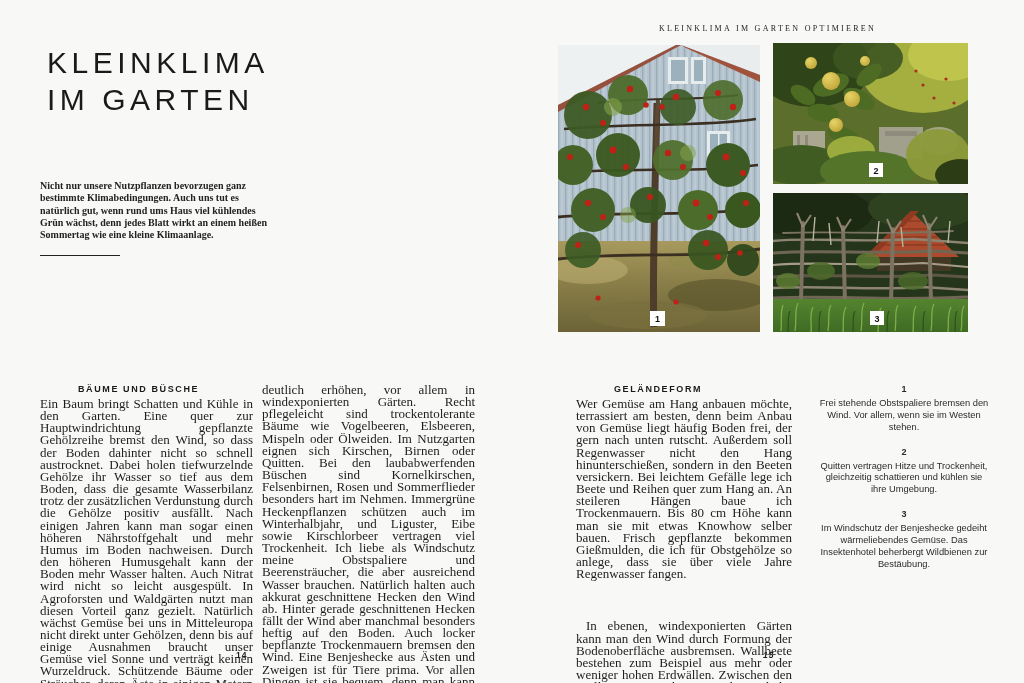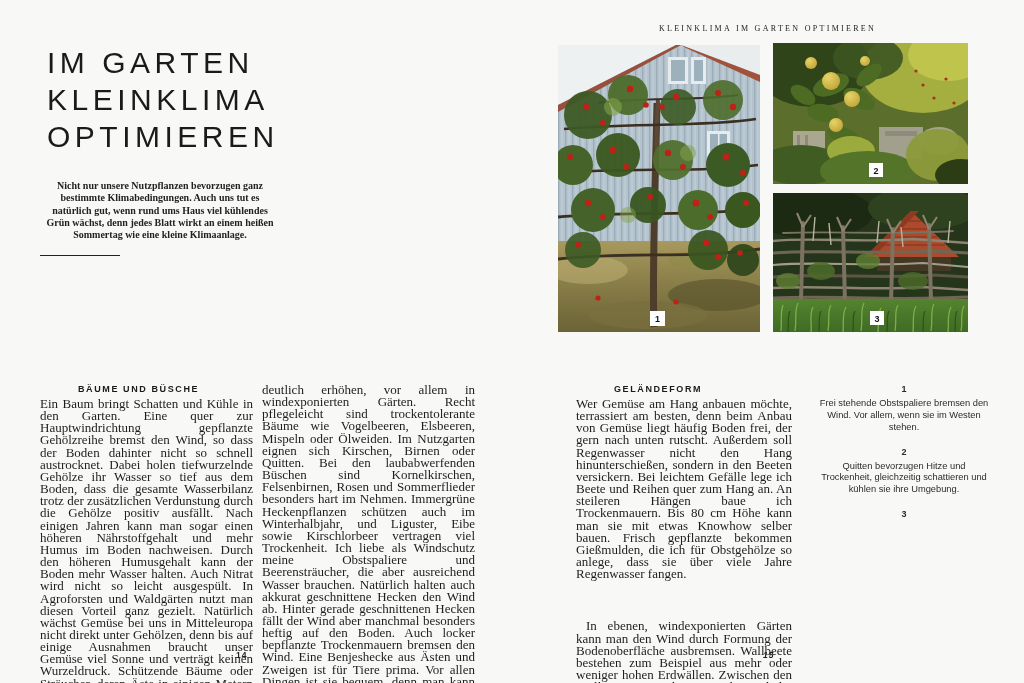--- a/index.html
+++ b/index.html
@@ -1,21 +1,21 @@
 <!DOCTYPE html>
 <html lang="de"><head>
 <meta charset="utf-8">
 <style>
   html,body{margin:0;padding:0;background:#e8e8e6;}
   .spread{position:relative;width:1024px;height:683px;background:#f8f8f6;
     font-family:"Liberation Serif",serif;color:#1d1d1b;overflow:hidden;margin:0 auto;}
   .title{position:absolute;left:47px;top:44px;font-family:"Liberation Sans",sans-serif;
     font-weight:300;font-size:30px;line-height:37px;letter-spacing:4.5px;color:#1a1a1a;white-space:nowrap;}
   .intro{position:absolute;left:40px;top:180px;width:240px;font-weight:700;
-    font-size:10px;line-height:12.3px;color:#222;text-align:center;}
+    font-size:10px;line-height:12.3px;color:#222;}
   .rule{position:absolute;left:40px;top:255px;width:80px;border-top:1.6px solid #222;height:0;}
   .colhead{font-family:"Liberation Sans",sans-serif;font-weight:700;font-size:9px;
     letter-spacing:1.6px;color:#1a1a1a;margin:0 0 4px 0;padding-left:38px;}
   .bodytext{font-size:13px;line-height:12.15px;text-align:justify;margin:0;}
   .col{position:absolute;top:384px;}
   #col1{left:40px;width:213px;}
   #col2{left:262px;width:213px;}
   #col3{left:576px;width:216px;}
   .para2{text-indent:10px;margin-top:40px;}
   .runhead{position:absolute;left:560px;width:415px;top:24px;text-align:center;
@@ -32,23 +32,22 @@
   #photo2{left:773px;top:43px;}
   #photo3{left:773px;top:193px;}
   .badge-text{font-family:"Liberation Sans",sans-serif;font-weight:700;font-size:9px;fill:#111;}
 </style>
 </head>
 <body>
 
 <div class="spread">
 
   <div class="title">
+    <div>KLEINKLIMA</div>
     <div>IM GARTEN</div>
-    <div>KLEINKLIMA</div>
-    <div>OPTIMIEREN</div>
   </div>
 
   <div class="intro">Nicht nur unsere Nutzpflanzen bevorzugen ganz bestimmte Klimabedingungen. Auch uns tut es natürlich gut, wenn rund ums Haus viel kühlendes Grün wächst, denn jedes Blatt wirkt an einem heißen Sommertag wie eine kleine Klimaanlage.</div>
   <div class="rule"></div>
 
   <div class="col" id="col1">
     <div class="colhead">BÄUME UND BÜSCHE</div>
     <p class="bodytext">Ein Baum bringt Schatten und Kühle in den Garten. Eine quer zur Hauptwindrichtung gepflanzte Gehölzreihe bremst den Wind, so dass der Boden dahinter nicht so schnell austrocknet. Dabei holen tiefwurzelnde Gehölze ihr Wasser so tief aus dem Boden, dass die gesamte Wasserbilanz trotz der zusätzlichen Verdunstung durch die Gehölze positiv ausfällt. Nach einigen Jahren kann man sogar einen höheren Nährstoffgehalt und mehr Humus im Boden nachweisen. Durch den höheren Humusgehalt kann der Boden mehr Wasser halten. Auch Nitrat wird nicht so leicht ausgespült. In Agroforsten und Waldgärten nutzt man diesen Vorteil ganz gezielt. Natürlich wächst Gemüse bei uns in Mitteleuropa nicht direkt unter Gehölzen, denn bis auf einige Ausnahmen braucht unser Gemüse viel Sonne und verträgt keinen Wurzeldruck. Schützende Bäume oder Sträucher, deren Äste in einigen Metern Entfernung zum Gemüsebeet enden, können aber die Erträge</p>
   </div>
 
@@ -304,22 +303,23 @@
     <p class="bodytext para2">In ebenen, windexponierten Gärten kann man den Wind durch Formung der Bodenoberfläche ausbremsen. Wallbeete bestehen zum Beispiel aus mehr oder weniger hohen Erdwällen. Zwischen den Wällen ist es nicht so windig und der Boden bleibt länger feucht. Wallbeete sind auch auf schweren Böden von Vorteil, da der Boden im Wall besser durchlüftet ist. Ähnlich funktionieren Kraterbeete, mehr dazu und über andere Beetformen auf Seite 20.</p>
   </div>
 
   <div class="captions">
     <div class="caption">
       <div class="cap-num">1</div>
       <div>Frei stehende Obstspaliere bremsen den Wind. Vor allem, wenn sie im Westen stehen.</div>
     </div>
     <div class="caption">
       <div class="cap-num">2</div>
-      <div>Quitten bevorzugen Hitze und Trockenheit, gleichzeitig schattieren und kühlen sie ihre Umgebung.</div>
+      <div>Quitten vertragen Hitze und Trockenheit, gleichzeitig schattieren und kühlen sie ihre Umgebung.</div>
     </div>
     <div class="caption">
       <div class="cap-num">3</div>
+      <div>Im Windschutz der Benjeshecke gedeiht wärmeliebendes Gemüse. Das Insektenhotel beherbergt Wildbienen zur Bestäubung.</div>
     </div>
   </div>
 
   <div class="pagenum" id="pn-right">15</div>
 
 </div>
 
 </body></html>

